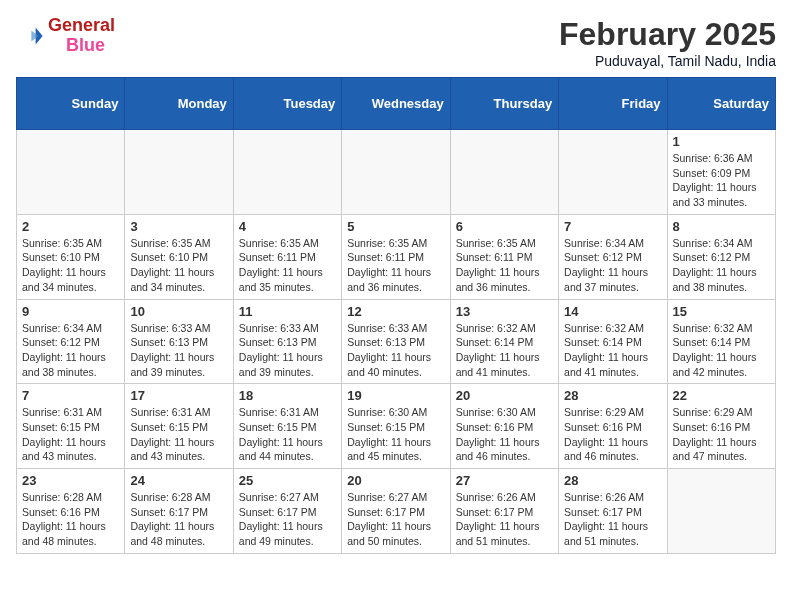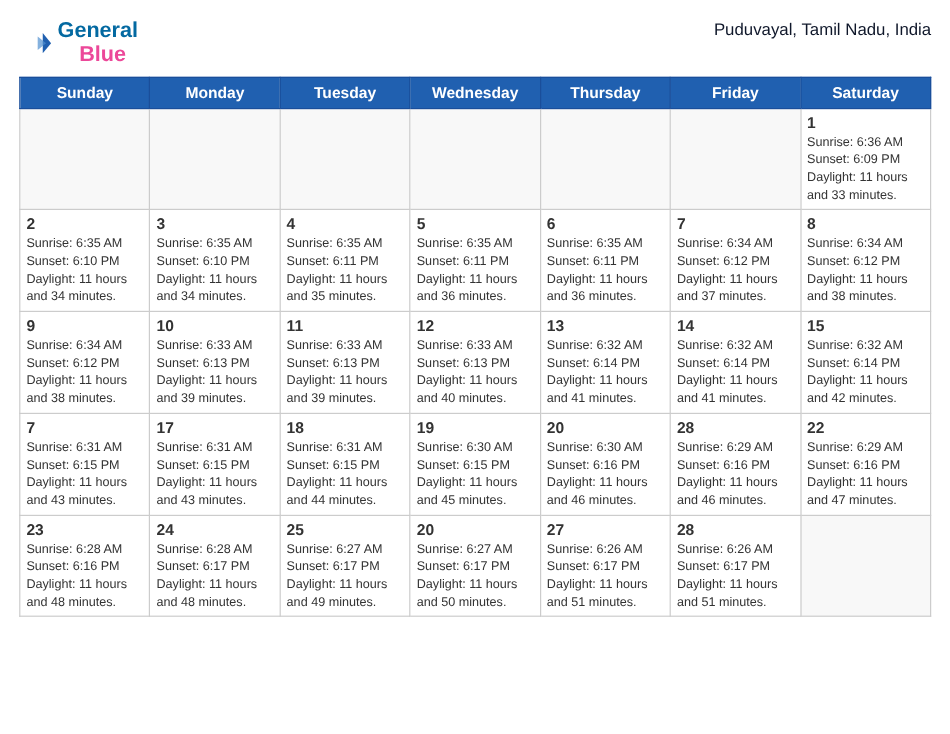--- a/index.html
+++ b/index.html
@@ -19,21 +19,21 @@
     .logo {
       display: flex;
       align-items: center;
       gap: 4px;
     }
     .logo-text {
       font-size: 18px;
       font-weight: bold;
       line-height: 1.1;
     }
-    .logo-general { color: #0369a1; }
+    .logo-general { color: #b91c1c; }
     .logo-blue { color: #ec4899; margin-left: 18px; }
     .logo-icon {
       width: 28px;
       height: 28px;
     }
     .title-block {
       text-align: right;
     }
     .month-title {
       font-size: 32px;
@@ -47,22 +47,22 @@
     .calendar {
       width: 100%;
       border-collapse: collapse;
       border: 1px solid #ccc;
     }
     .calendar th {
       background: #2060b0;
       color: #fff;
       font-size: 13px;
       font-weight: bold;
-      text-align: center;
-      padding: 5px 6px;
+      text-align: right;
+      padding: 18px 6px;
       border: 1px solid #1a4e9a;
     }
     .calendar td {
       width: calc(100% / 7);
       vertical-align: top;
       border: 1px solid #ccc;
       padding: 4px 5px;
       height: 80px;
       background: #fff;
       font-size: 11px;
@@ -92,20 +92,21 @@
     <svg class="logo-icon" viewBox="0 0 40 40">
       <polygon points="28,8 38,20 28,32" fill="#2060b0"></polygon>
       <polygon points="22,12 32,20 22,28" fill="#5090d0" opacity="0.7"></polygon>
     </svg>
     <div class="logo-text">
       <span class="logo-general">General</span><br>
       <span class="logo-blue">Blue</span>
     </div>
   </div>
   <div class="title-block">
+    <div class="month-title">February 2025</div>
     <div class="subtitle">Puduvayal, Tamil Nadu, India</div>
   </div>
 </div>
 
 <table class="calendar">
   <thead>
     <tr>
     <th>Sunday</th>
         <th>Monday</th>
         <th>Tuesday</th>

